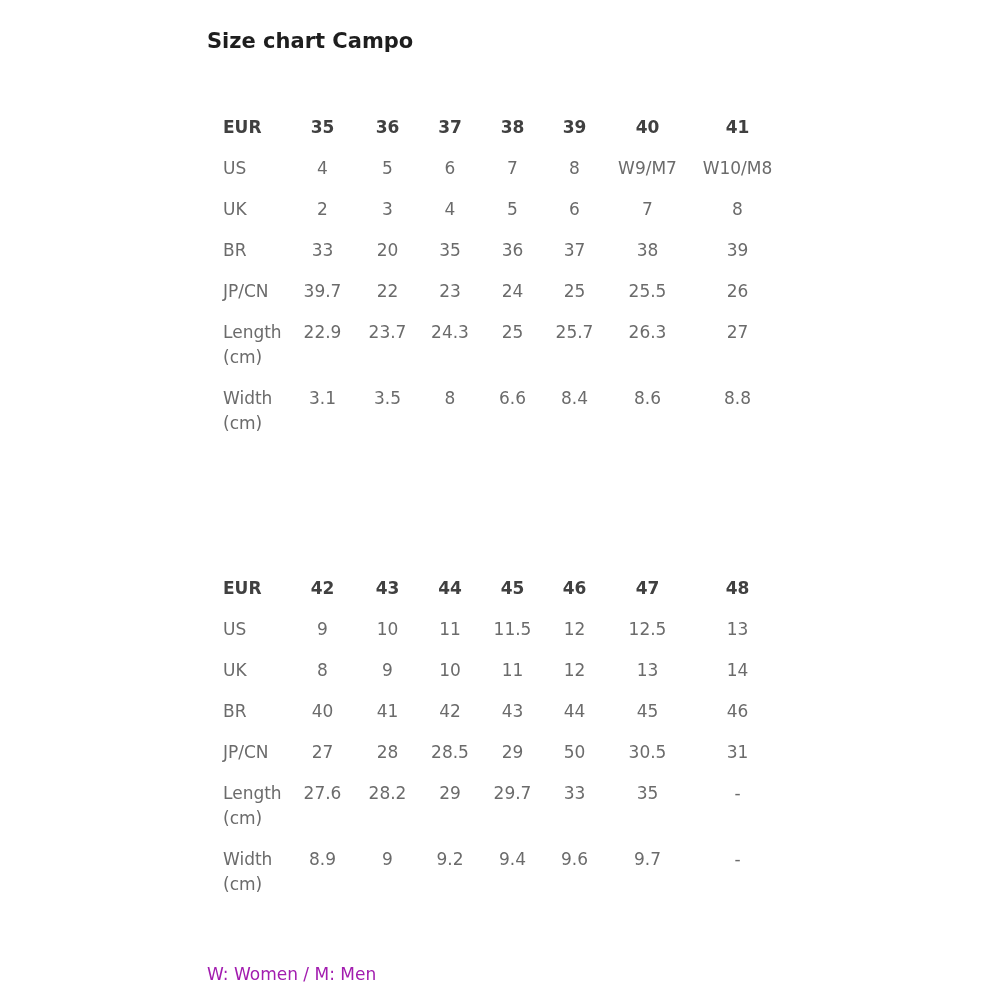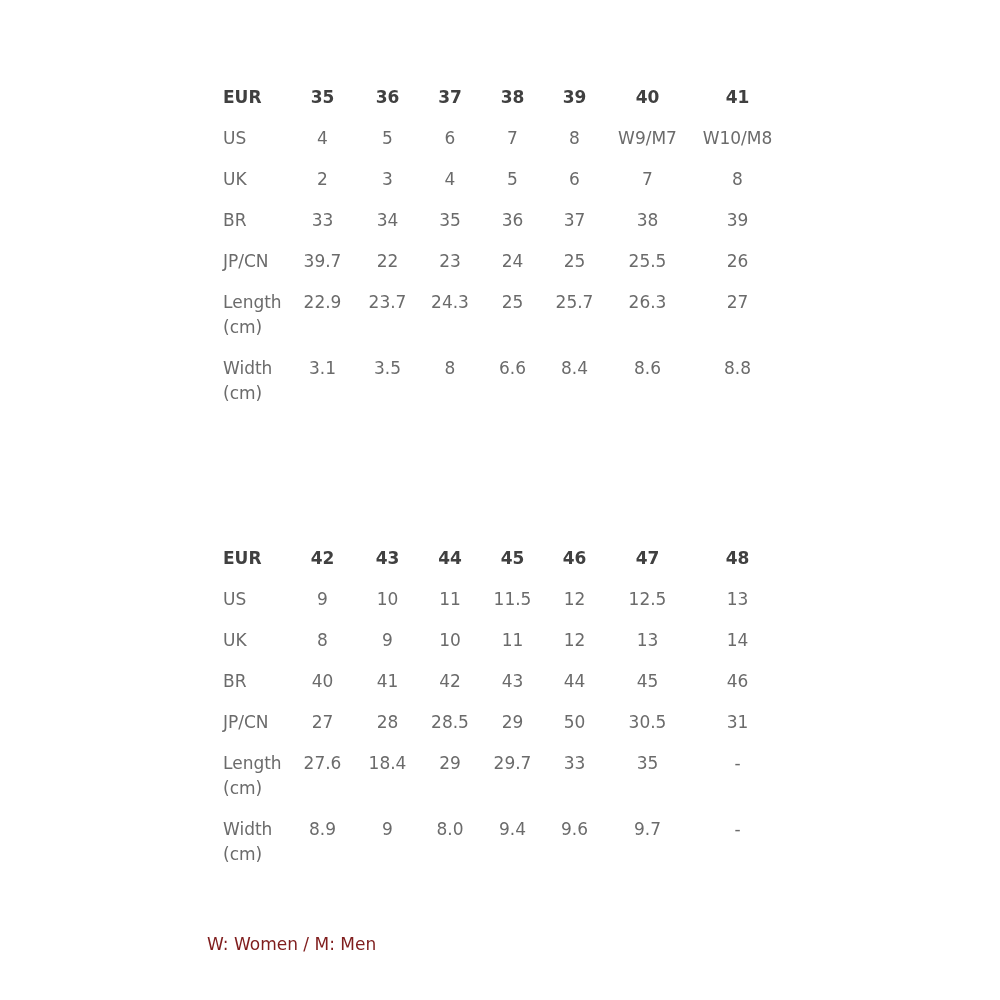--- a/index.html
+++ b/index.html
@@ -62,28 +62,29 @@
   }
   table.size-table .lbl {
     text-align: left;
     padding-left: 16px;
   }
   .legend-note {
     margin: 0;
     margin-top: 57px;
     font-size: 17px;
     line-height: 25px;
-    color: #7f1d1d;
+    color: #a21caf;
   }
 </style>
 </head>
 <body>
 
 <div class="page">
 
+  <h1 class="page-title">Size chart Campo</h1>
 
   <table class="size-table first">
     <colgroup>
       <col class="c-label">
         <col class="c-v1">
         <col class="c-v2">
         <col class="c-v3">
       <col class="c-v4">
         <col class="c-v5">
         <col class="c-v6">
@@ -116,21 +117,21 @@
           <td>3</td>
           <td>4</td>
           <td>5</td>
           <td>6</td>
           <td>7</td>
           <td>8</td>
         </tr>
         <tr>
           <td class="lbl">BR</td>
           <td>33</td>
-          <td>34</td>
+          <td>20</td>
           <td>35</td>
           <td>36</td>
           <td>37</td>
           <td>38</td>
           <td>39</td>
         </tr>
         <tr>
           <td class="lbl">JP/CN</td>
           <td>39.7</td>
           <td>22</td>
@@ -221,32 +222,32 @@
           <td>28</td>
           <td>28.5</td>
           <td>29</td>
           <td>50</td>
           <td>30.5</td>
           <td>31</td>
         </tr>
         <tr>
           <td class="lbl">Length (cm)</td>
           <td>27.6</td>
-          <td>18.4</td>
+          <td>28.2</td>
           <td>29</td>
           <td>29.7</td>
           <td>33</td>
           <td>35</td>
           <td>-</td>
         </tr>
         <tr>
           <td class="lbl">Width (cm)</td>
           <td>8.9</td>
           <td>9</td>
-          <td>8.0</td>
+          <td>9.2</td>
           <td>9.4</td>
           <td>9.6</td>
           <td>9.7</td>
           <td>-</td>
         </tr>
       </tbody>
   </table>
 
   <p class="legend-note">W: Women / M: Men</p>
 

